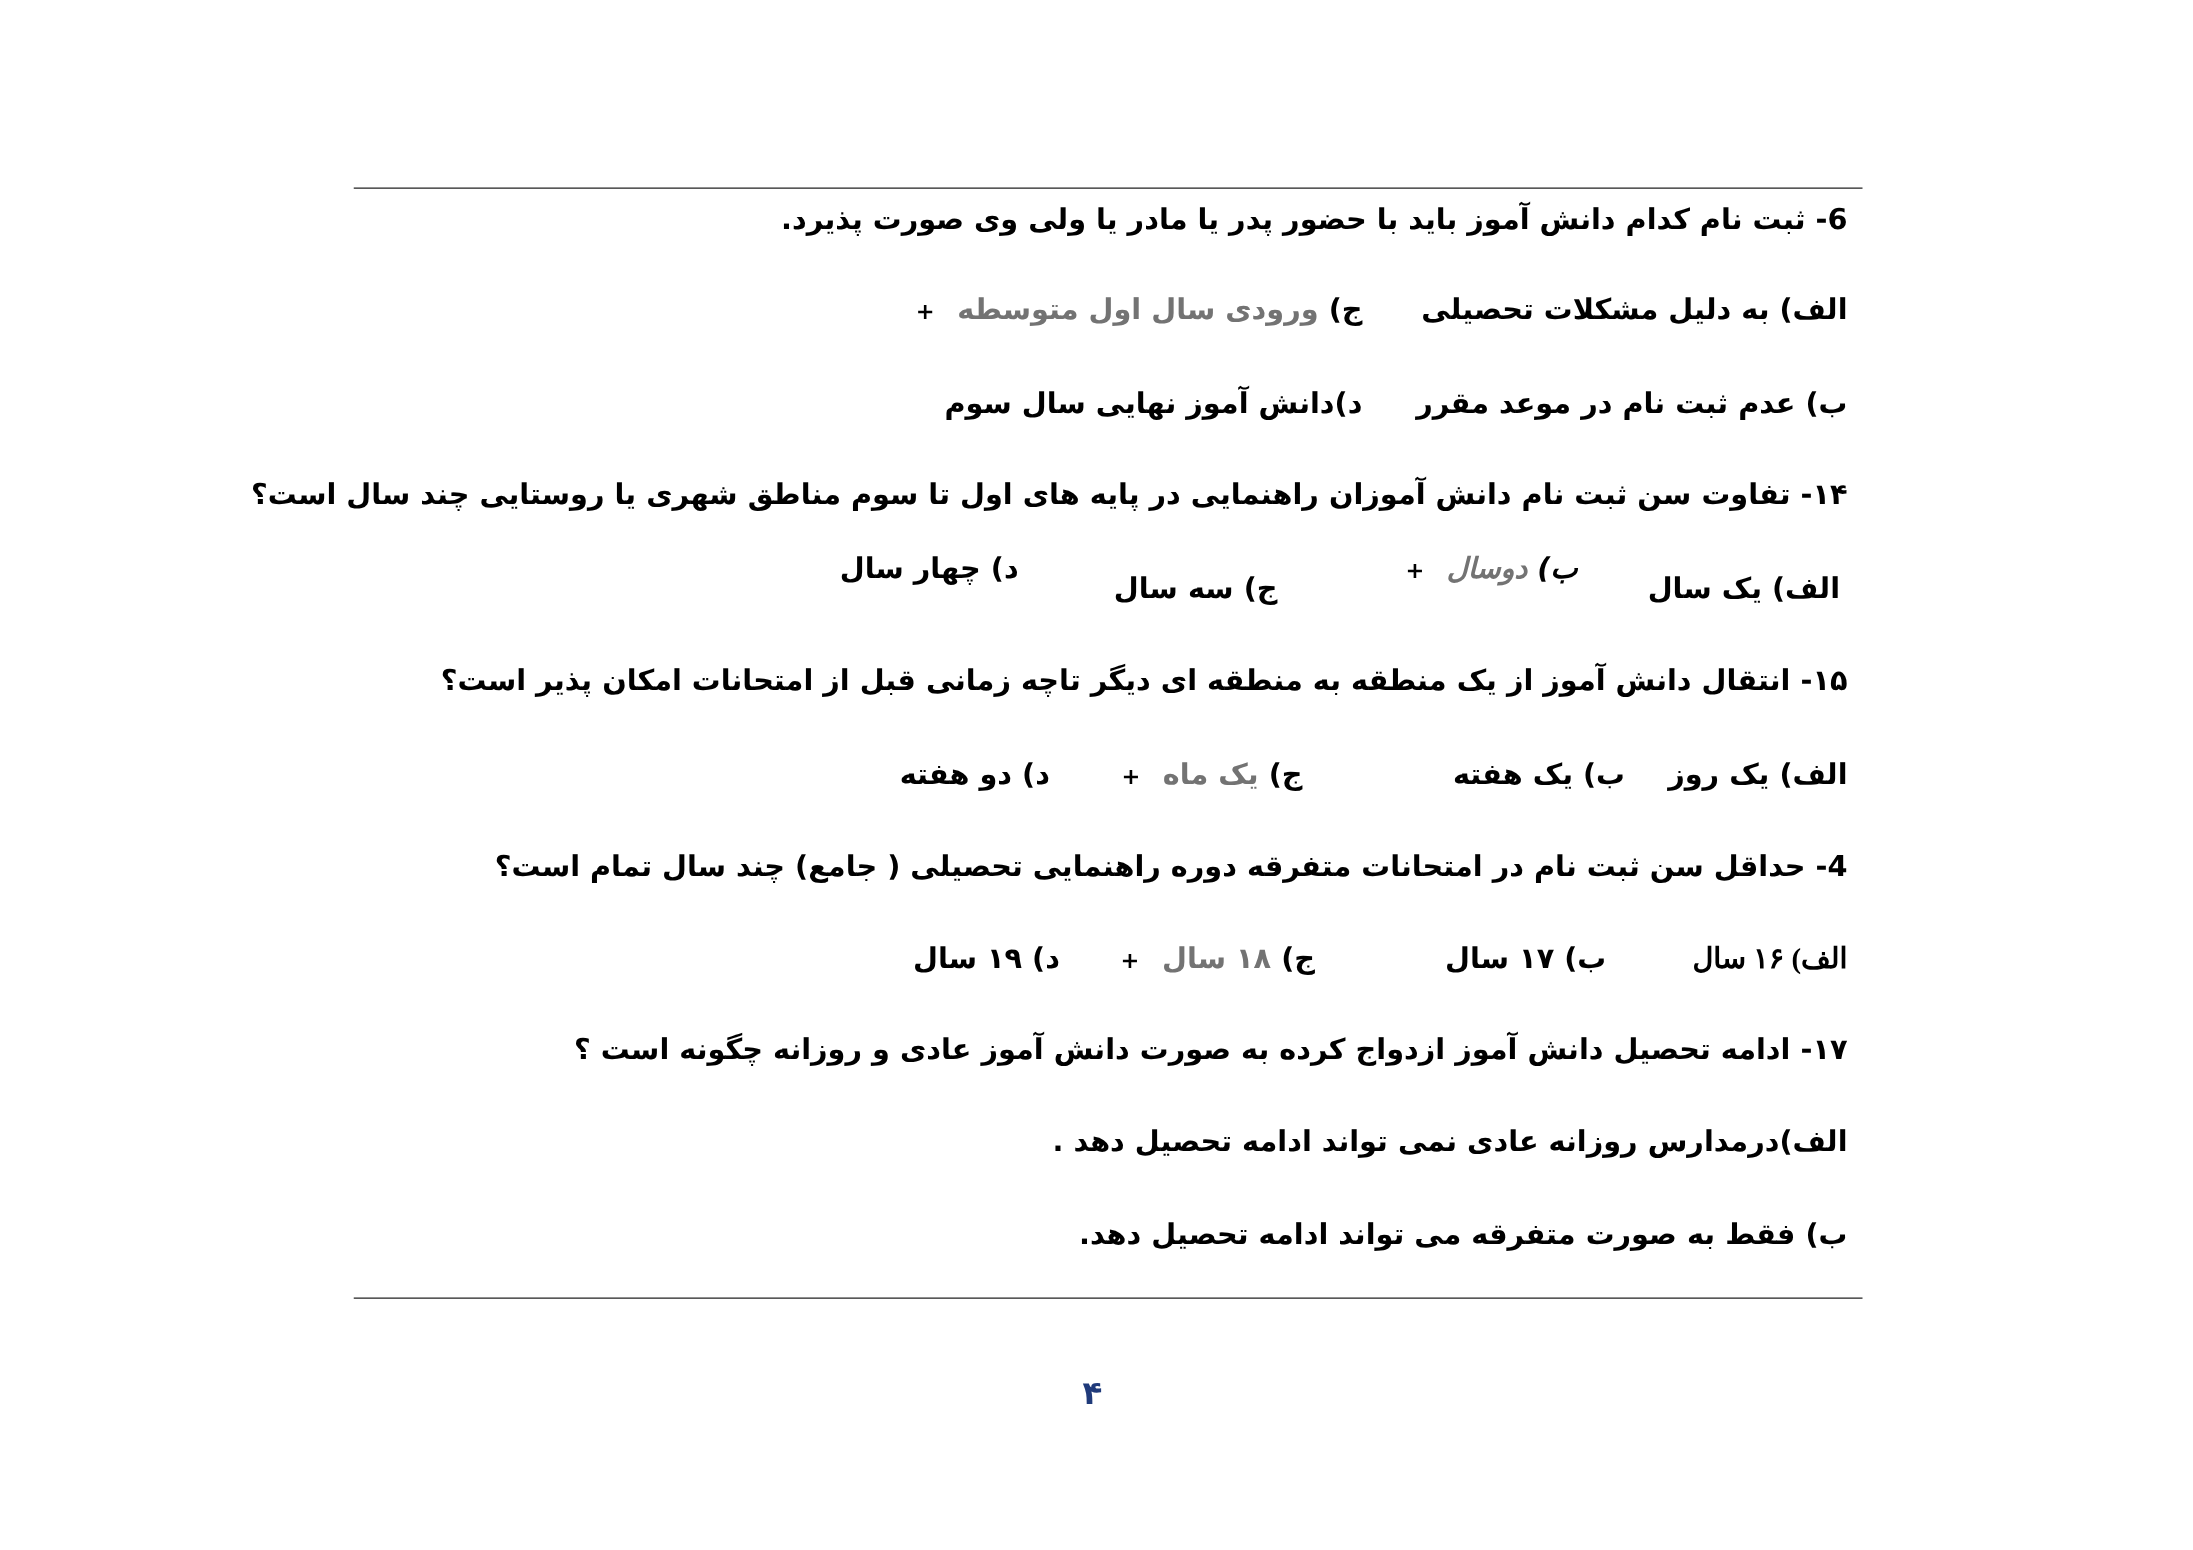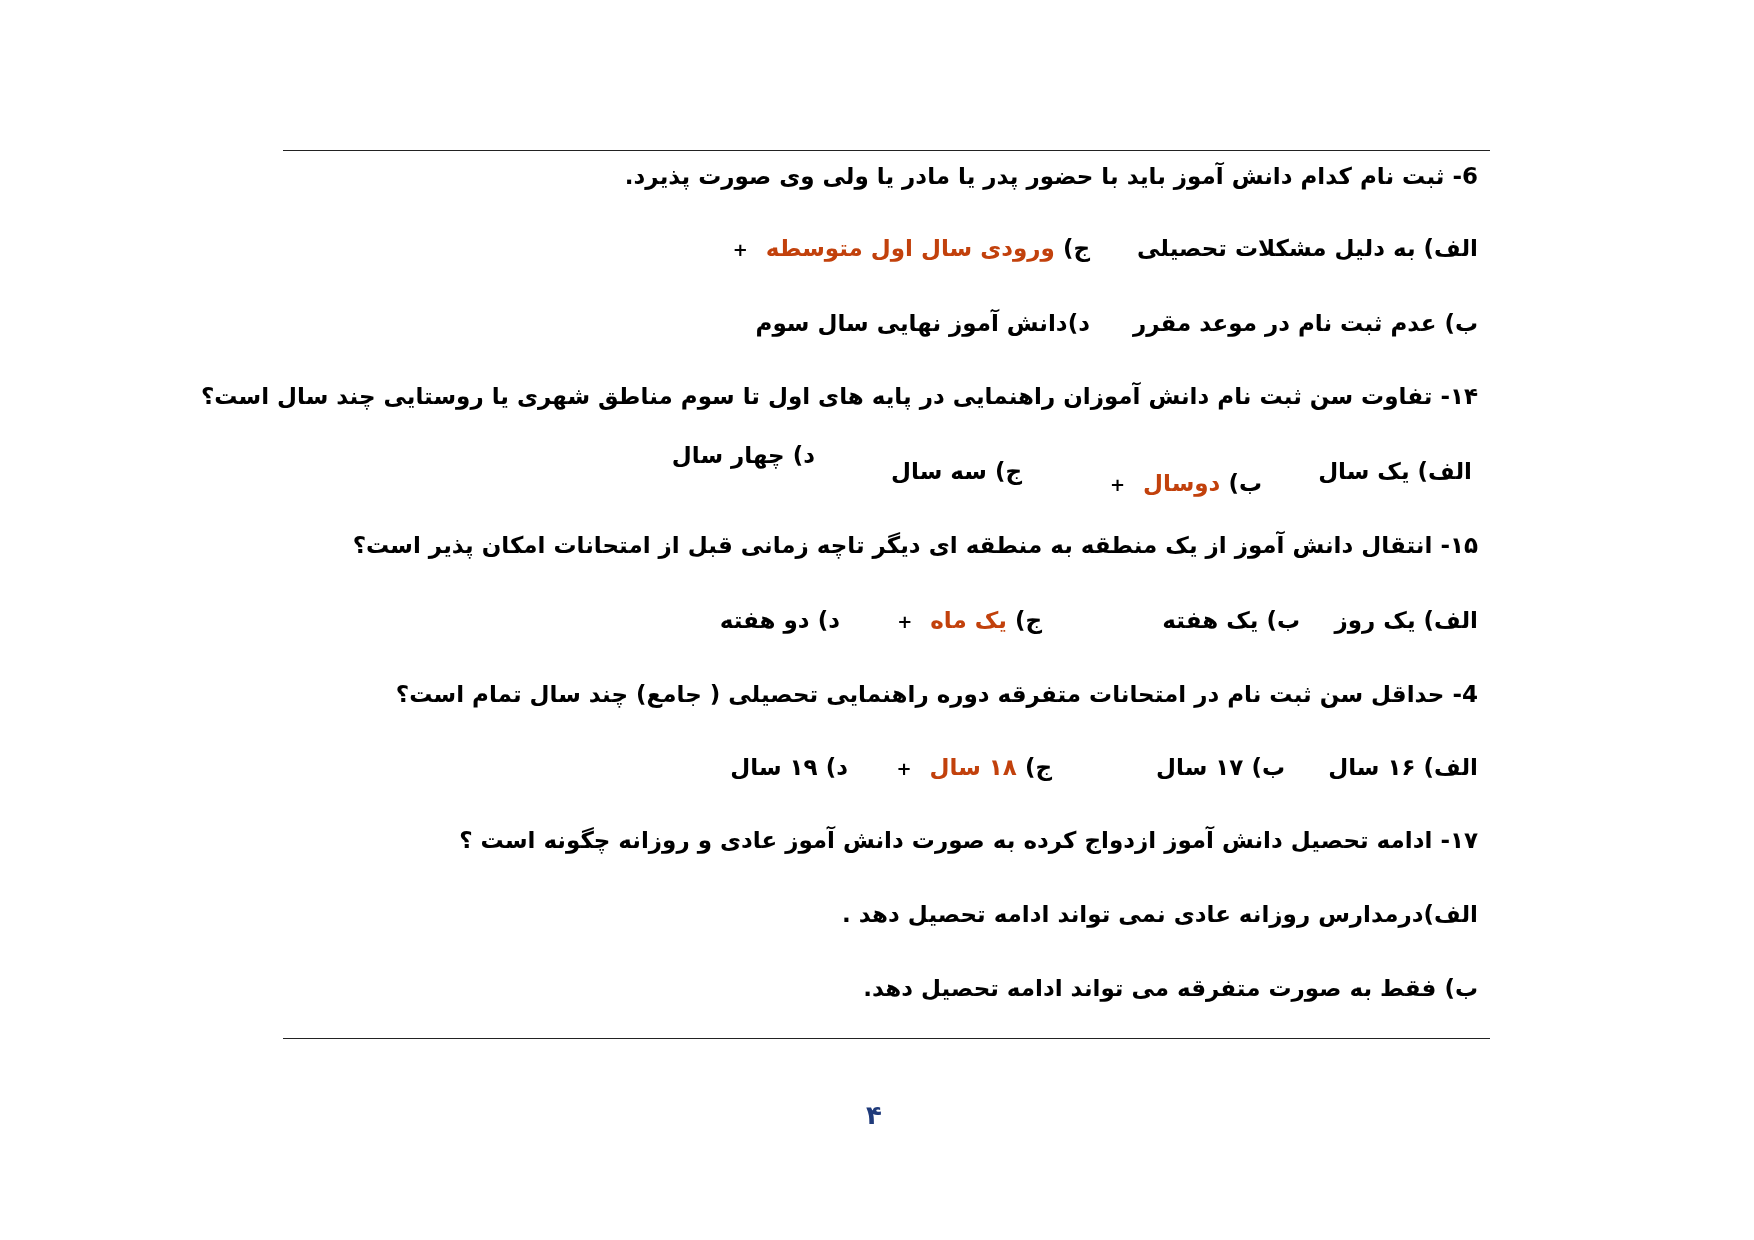--- a/index.html
+++ b/index.html
@@ -4,21 +4,21 @@
 <style>
   html, body { margin: 0; padding: 0; background: #ffffff; }
   body { width: 1754px; height: 1240px; position: relative; overflow: hidden;
          font-family: "DejaVu Sans", "Liberation Sans", sans-serif; color: #000; }
   .rule { position: absolute; left: 283px; width: 1207px; height: 0; border-top: 1.5px solid #222; }
   .row { position: absolute; direction: rtl; white-space: nowrap; font-weight: bold;
          font-size: 23px; line-height: 30px; }
   .q { right: 276px; }
   .opt { position: absolute; direction: rtl; white-space: nowrap; font-weight: bold;
          font-size: 23px; line-height: 30px; }
-  .ans { color: #c2410c; }
+  .ans { color: #737373; }
   .plus { color: #000; font-size: 18px; margin-right: 10px; }
   .page-num { position: absolute; left: 866px; top: 1100px; font-size: 26px; color: #1f3a7a;
               font-weight: bold; direction: rtl; }
 </style>
 </head>
 <body>
 
 <div class="rule" style="top:150px;"></div>
 
 <div class="row q" style="top:161px;">
@@ -43,21 +43,21 @@
 </div>
 
 <div class="row q" style="top:381px;">
   <span>۱۴-</span>
   <span>تفاوت سن ثبت نام دانش آموزان راهنمایی در پایه های اول تا سوم مناطق شهری یا روستایی چند سال است؟</span>
 </div>
 <div class="opt" style="top:456px; right:282px;">
   <span>الف)</span>
   <span>یک سال</span>
 </div>
-<div class="opt" style="top:468px; right:492px;">
+<div class="opt" style="top:440px; right:492px;font-style:italic;">
   <span>ب)</span>
   <span class="ans">دوسال</span>
   <span class="plus">+</span>
 </div>
 <div class="opt" style="top:456px; right:732px;">
   <span>ج)</span>
   <span>سه سال</span>
 </div>
 <div class="opt" style="top:440px; right:939px;">
   <span>د)</span>
@@ -83,21 +83,21 @@
 </div>
 <div class="opt" style="top:605px; right:914px;">
   <span>د)</span>
   <span>دو هفته</span>
 </div>
 
 <div class="row q" style="top:679px;">
   <span>4-</span>
   <span>حداقل سن ثبت نام در امتحانات متفرقه دوره راهنمایی تحصیلی ( جامع) چند سال تمام است؟</span>
 </div>
-<div class="opt" style="top:752px; right:276px;">
+<div class="opt" style="top:752px; right:276px;font-family:Liberation Serif, serif;">
   <span>الف)</span>
   <span>۱۶ سال</span>
 </div>
 <div class="opt" style="top:752px; right:469px;margin-left:40px;">
   <span>ب)</span>
   <span>۱۷ سال</span>
 </div>
 <div class="opt" style="top:752px; right:702px;text-align:right;">
   <span>ج)</span>
   <span class="ans">۱۸ سال</span>

